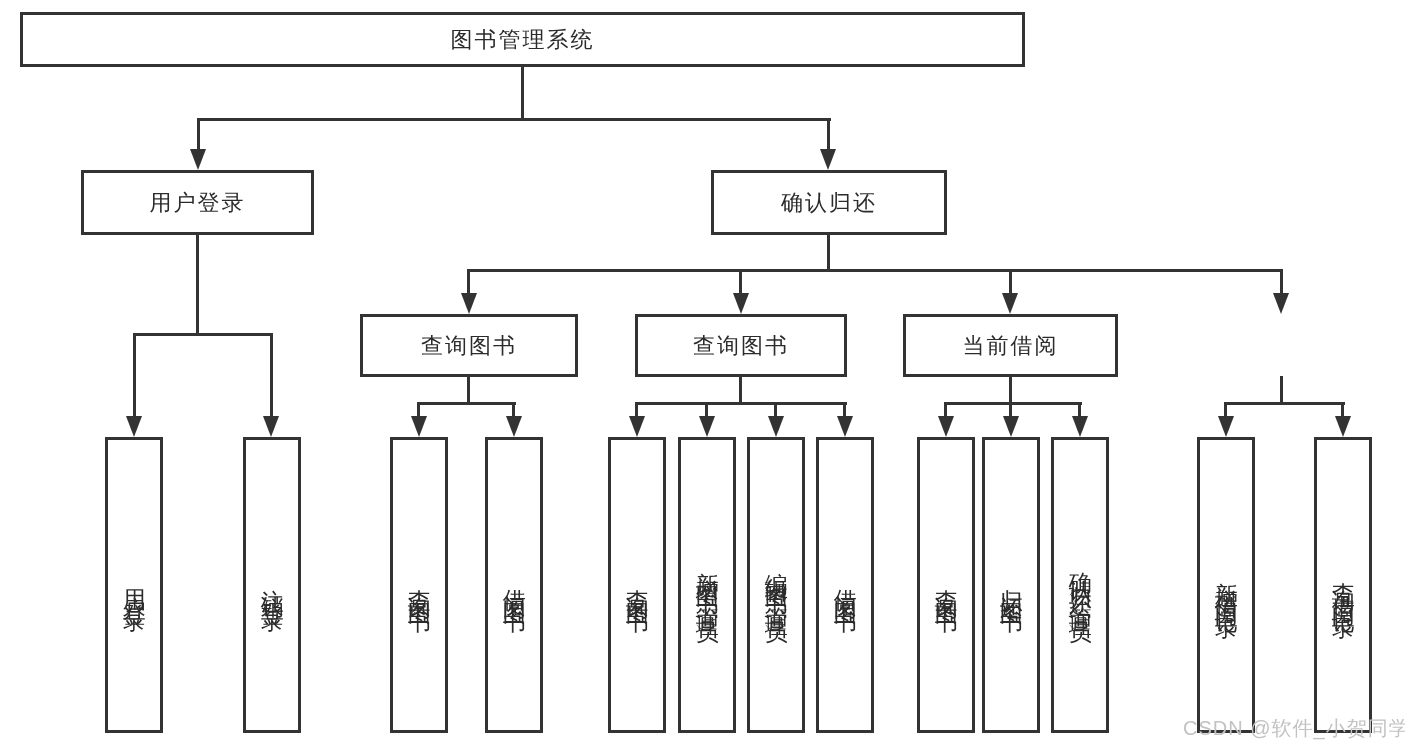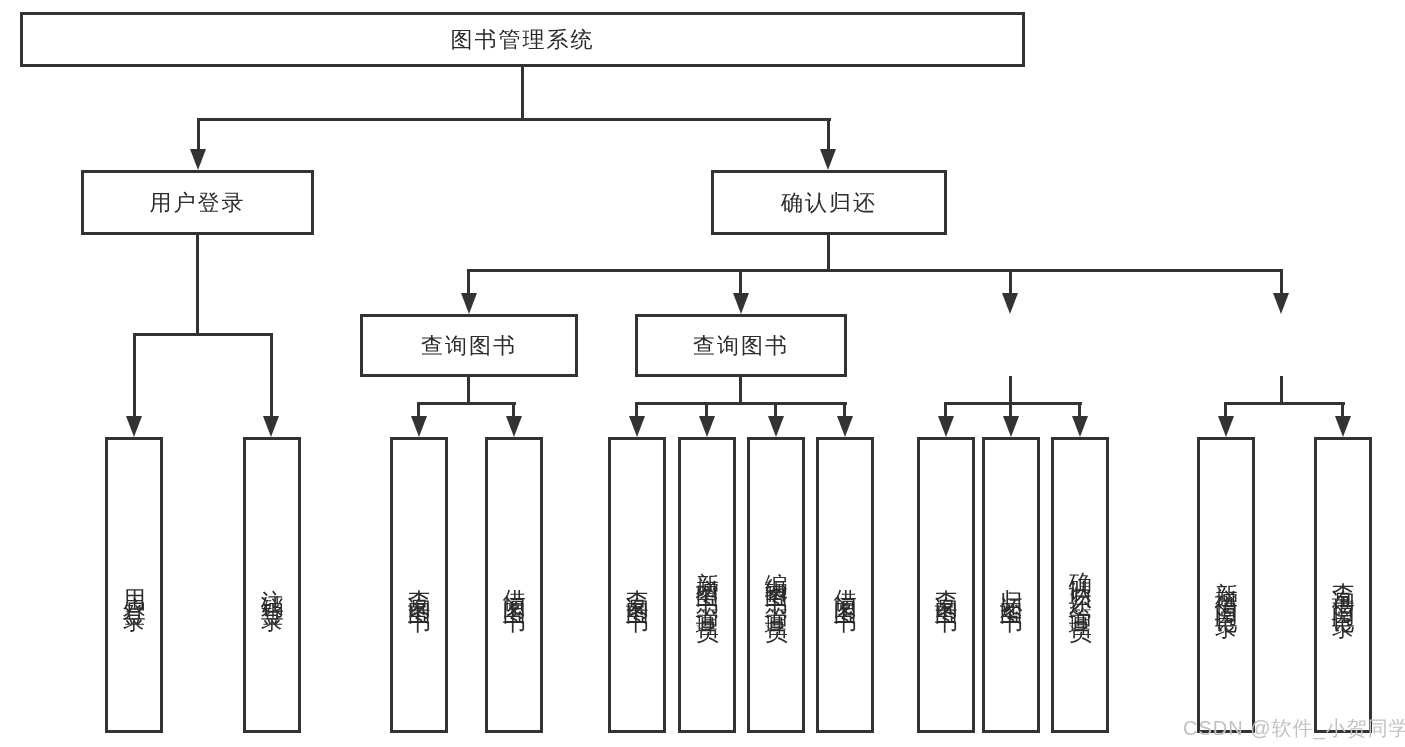--- a/index.html
+++ b/index.html
@@ -96,20 +96,23 @@
   <div class="arrow" style="left:1002px; top:293px;"></div>
   <div class="vline" style="left:1280px; top:269px; height:26px;"></div>
   <div class="arrow" style="left:1273px; top:293px;"></div>
 
   <div class="box h" style="left:360px; top:314px; width:218px; height:63px;">
     <span>查询图书</span>
   </div>
   <div class="box h" style="left:635px; top:314px; width:212px; height:63px;">
     <span>查询图书</span>
   </div>
+  <div class="box h" style="left:903px; top:314px; width:215px; height:63px;">
+    <span>当前借阅</span>
+  </div>
 
   <div class="vline" style="left:467px; top:376px; height:29px;"></div>
   <div class="hline" style="left:417px; top:402px; width:99px;"></div>
   <div class="vline" style="left:417px; top:402px; height:16px;"></div>
   <div class="arrow" style="left:411px; top:416px;"></div>
   <div class="vline" style="left:512px; top:402px; height:16px;"></div>
   <div class="arrow" style="left:506px; top:416px;"></div>
 
   <div class="vline" style="left:739px; top:376px; height:29px;"></div>
   <div class="hline" style="left:635px; top:402px; width:212px;"></div>

